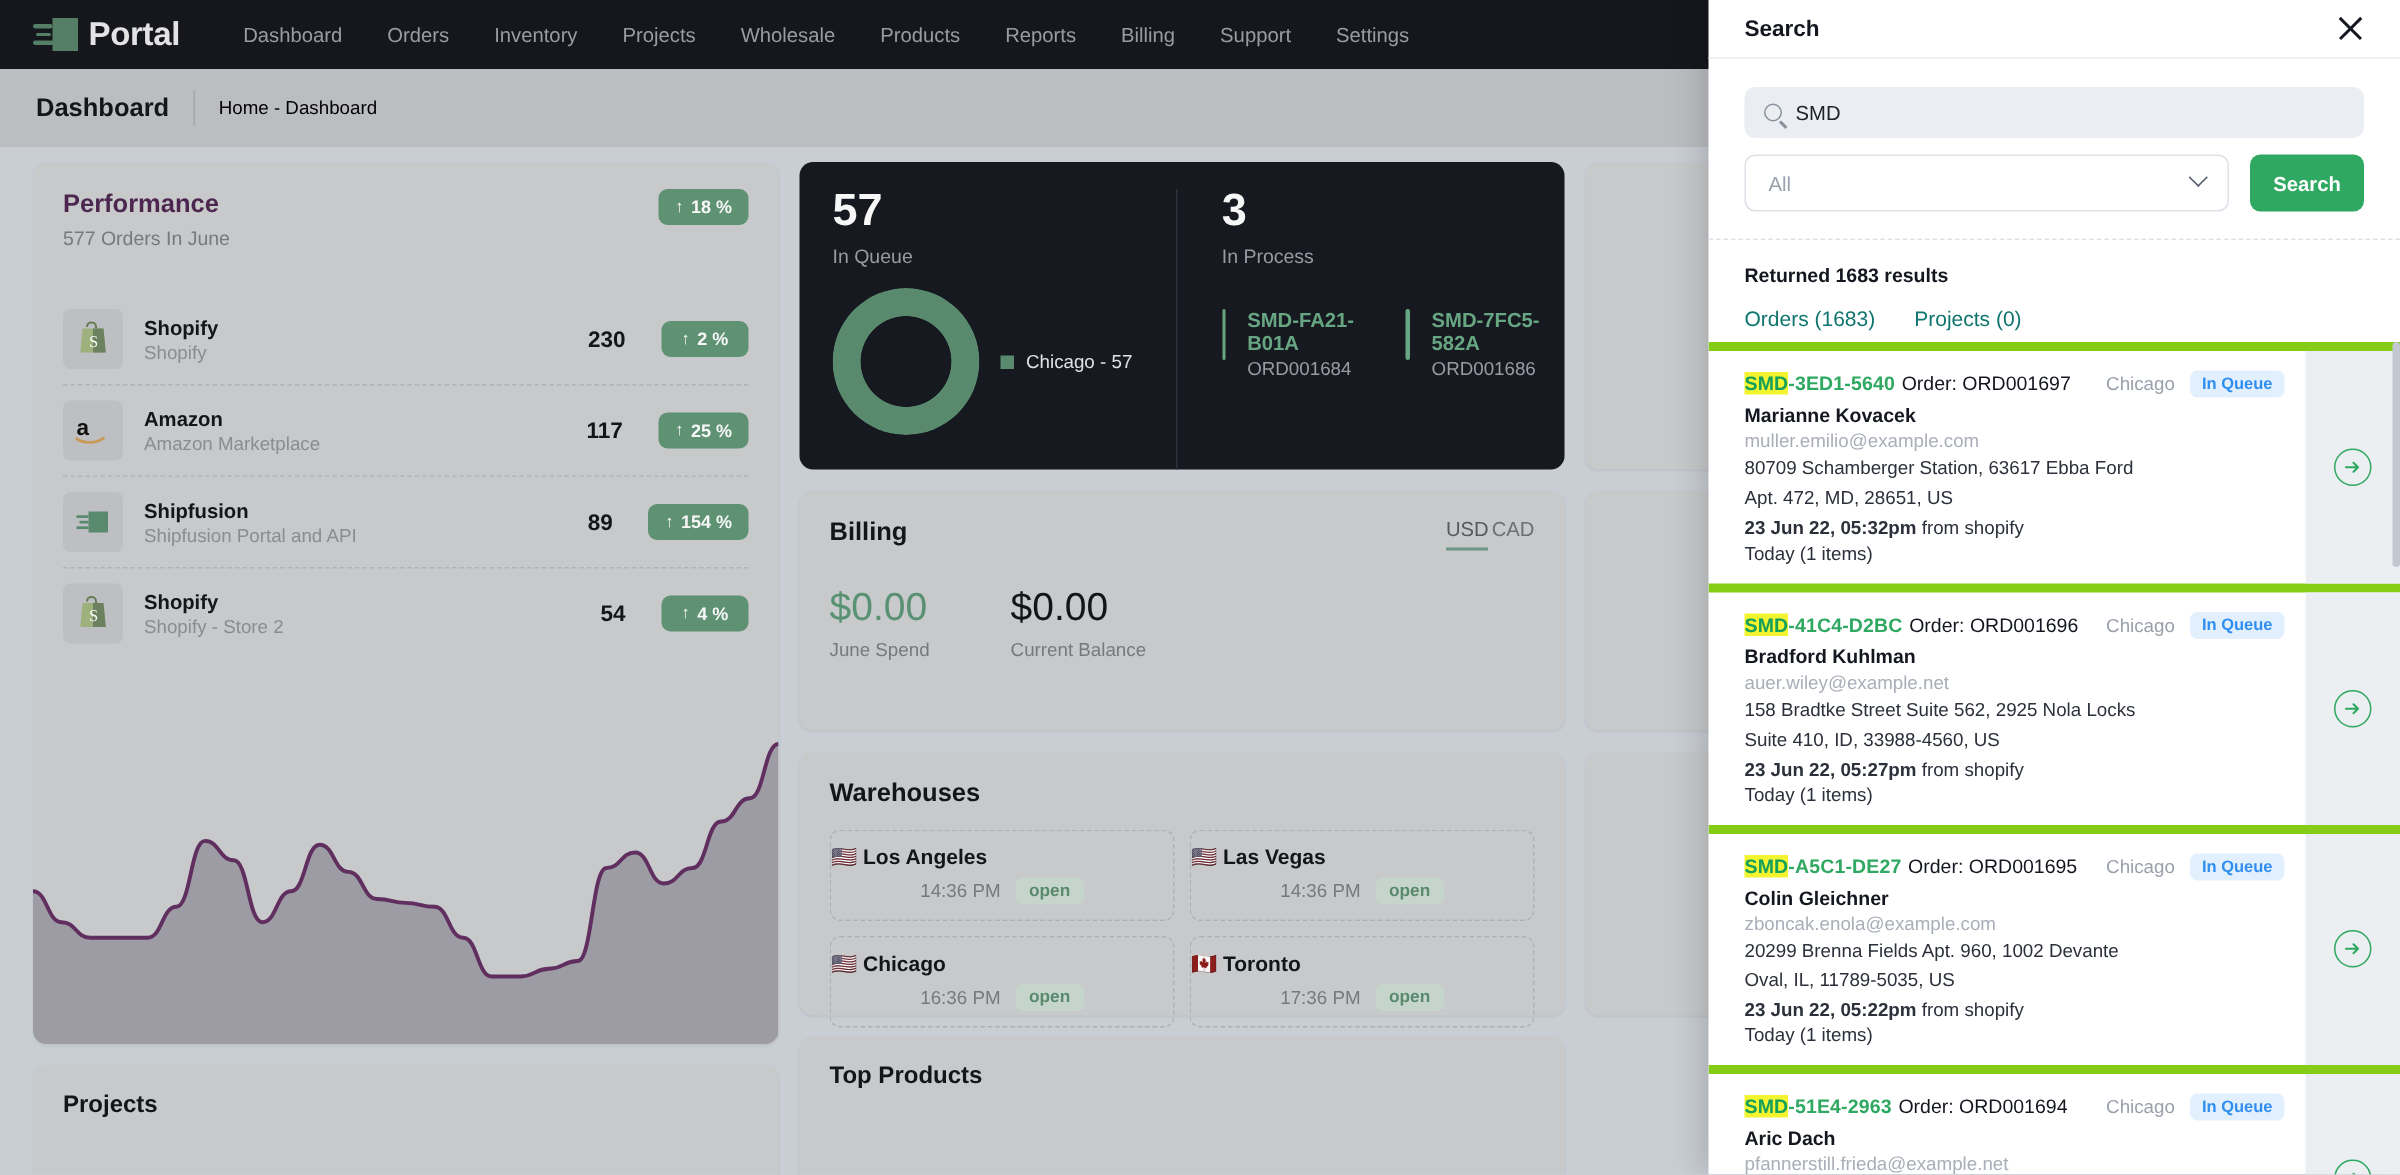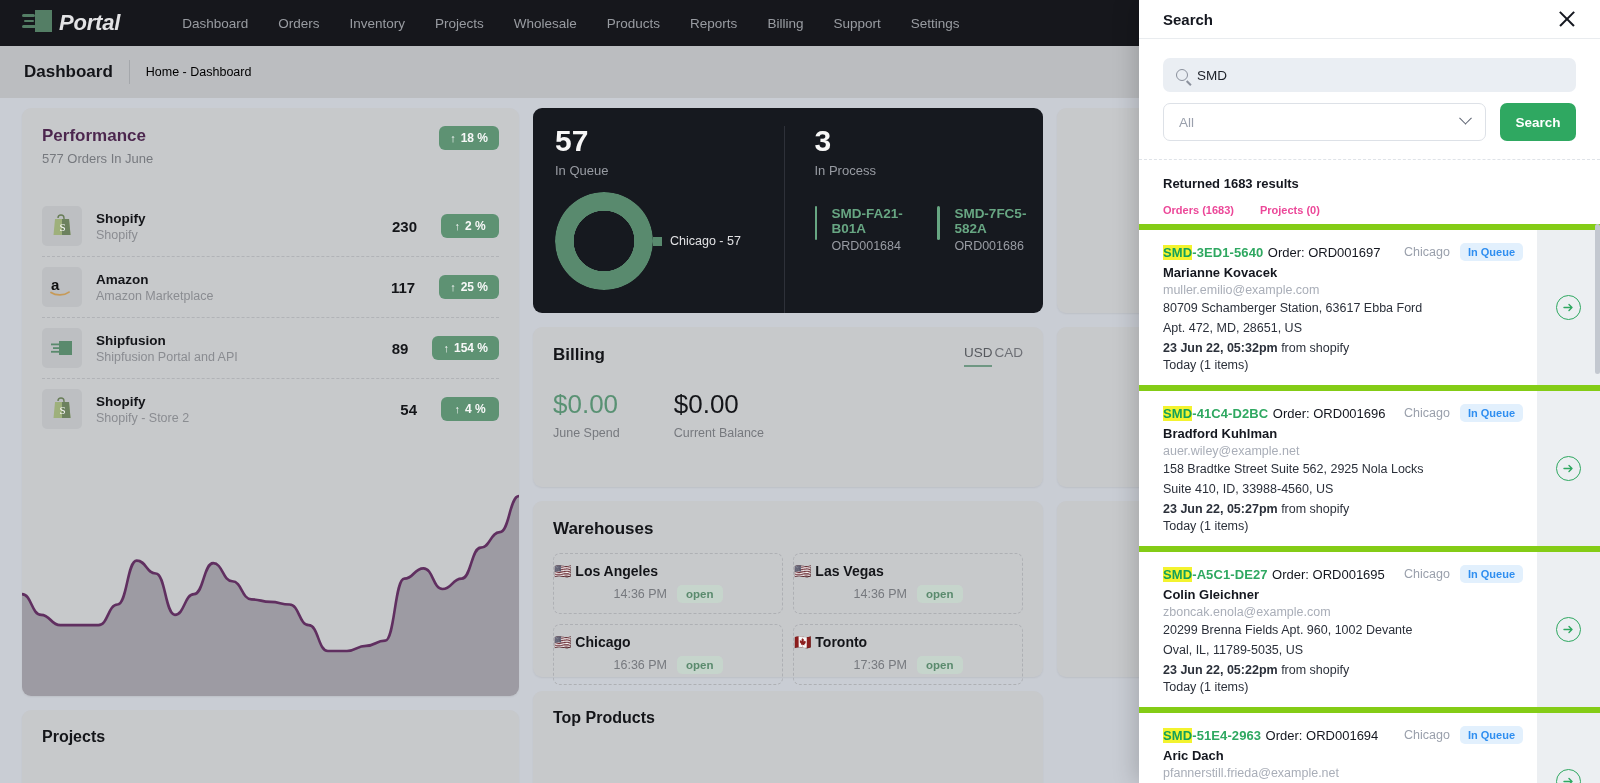--- a/index.html
+++ b/index.html
@@ -16,21 +16,21 @@
     position: absolute; inset: 0;
     filter: saturate(0.45) brightness(0.97);
   }
 
   
   .topnav {
     height: 46px; background: #151823;
     display: flex; align-items: center;
     padding: 0 0 0 22px;
   }
-  .brand { display: flex; gap: 7px; margin-right: 62px; font-style: italic; }
+  .brand { display: flex; align-items: center; gap: 7px; margin-right: 42px; }
   .brand-mark { width: 30px; height: 22px; position: relative; }
   .brand-mark .blk { position:absolute; right:0; top:0; width:17px; height:22px; background:#2f8f56; }
   .brand-mark .ln { position:absolute; height:2.5px; background:#2f8f56; border-radius:2px; }
   .brand-mark .l1 { width:13px; left:0; top:4px; }
   .brand-mark .l2 { width:10px; left:2px; top:9.5px; }
   .brand-mark .l3 { width:14px; left:0; top:15px; }
   .brand-text { color:#e9eaee; font-size:22px; font-weight:700; letter-spacing:-.2px; }
   .navlinks { display:flex; align-items:center; gap:30px; }
   .navlink { color:#9aa0ad; font-size:13.5px; cursor:pointer; }
 
@@ -70,21 +70,21 @@
   .chan-v { font-size:15px; font-weight:700; color:#13161f; margin-right:10px; }
   .chan .pill { min-width:58px; justify-content:center; }
   .spark { position:absolute; left:0; right:0; bottom:0; height:238px; }
 
   
   .dark { background:#141a28; border-radius:9px; height:205px; display:flex; padding:18px 0 0 0; }
   .dark-l { flex:1; padding:0 0 0 22px; }
   .dark-r { flex:1; padding:0 0 0 30px; border-left:1px solid #2c3344; }
   .dk-num { color:#fff; font-size:30px; font-weight:700; line-height:1; }
   .dk-lab { color:#98a0b1; font-size:13px; margin-top:7px; }
-  .donut-row { display:flex; align-items:center; gap:0; margin-top:14px; }
+  .donut-row { display:flex; align-items:center; gap:14px; margin-top:14px; }
   .donut { width:98px; height:98px; border-radius:50%;
            background: conic-gradient(#2d9e5e 0 100%);
            -webkit-mask: radial-gradient(circle, transparent 30px, #000 30.5px);
            mask: radial-gradient(circle, transparent 30px, #000 30.5px); }
   .leg { display:flex; align-items:center; gap:8px; color:#e7e9ee; font-size:12.5px; }
   .leg-sw { width:9px; height:9px; background:#2d9e5e; }
   .proc { margin-top:28px; display:flex; flex-direction:row; gap:16px; }
   .proc-i { display:flex; gap:14px; align-items:flex-start; }
   .proc-bar { width:3.5px; height:34px; background:#2fbf6e; border-radius:2px; }
   .proc-sku { color:#2fbf6e; font-size:13.5px; font-weight:700; }
@@ -141,21 +141,21 @@
          display:flex; align-items:center; justify-content:space-between; padding:0 15px; cursor:pointer; }
   .sel-v { font-size:13.5px; color:#9aa0ac; }
   .chev { width:9px; height:9px; border-right:1.7px solid #5a6170; border-bottom:1.7px solid #5a6170;
           transform:rotate(45deg) translate(-3px,-3px); }
   .sbtn { width:76px; height:38px; background:#2fa861; color:#fff; border:none; border-radius:7px;
           font-size:13.5px; font-weight:600; cursor:pointer; font-family:inherit; }
 
   .dw-res { padding:16px 24px 8px 24px; }
   .res-count { font-size:13px; font-weight:700; color:#14171f; }
   .tabs { display:flex; gap:26px; margin-top:13px; }
-  .tab { font-size:11px; color:#ec4899; cursor:pointer;font-weight:bold; }
+  .tab { font-size:14px; color:#0f766e; cursor:pointer; }
 
   .dw-list { flex:1 1 auto; overflow:hidden; position:relative; }
   .rrow { display:flex; border-top:6px solid #84cc16; min-height:144px; }
   .rmain { flex:1 1 auto; padding:13px 0 13px 24px; }
   .rline1 { display:flex; align-items:flex-start; justify-content:space-between; padding-right:14px; }
   .sku { font-size:13px; color:#2fa861; font-weight:700; letter-spacing:.1px; }
   .sku em { background:#f3f32f; color:#14a05a; font-style:normal; }
   .ordlab { font-size:13px; color:#14171f; font-weight:400; }
   .rmeta { display:flex; align-items:center; gap:10px; flex:0 0 auto; padding-left:12px; }
   .rcity { font-size:12.5px; color:#9aa0ac; }

